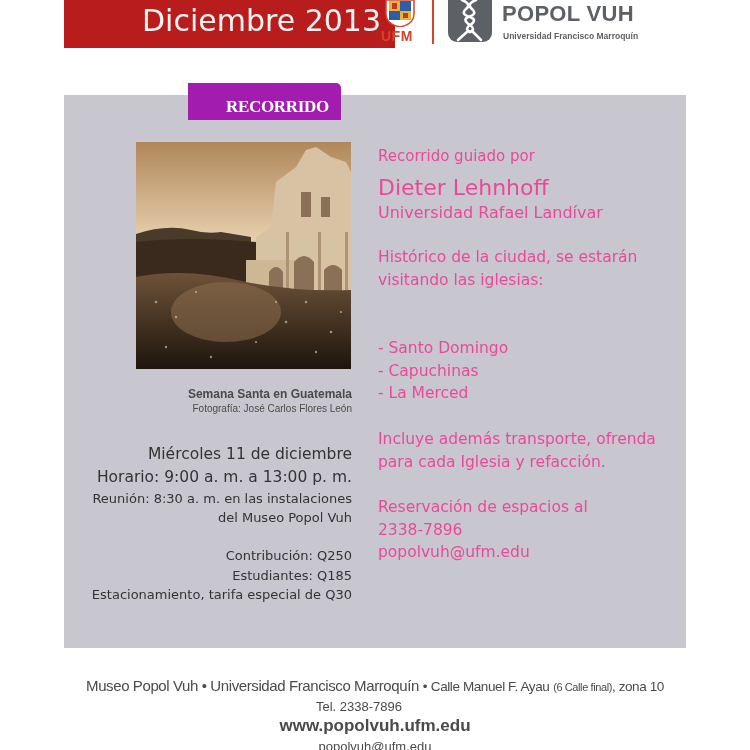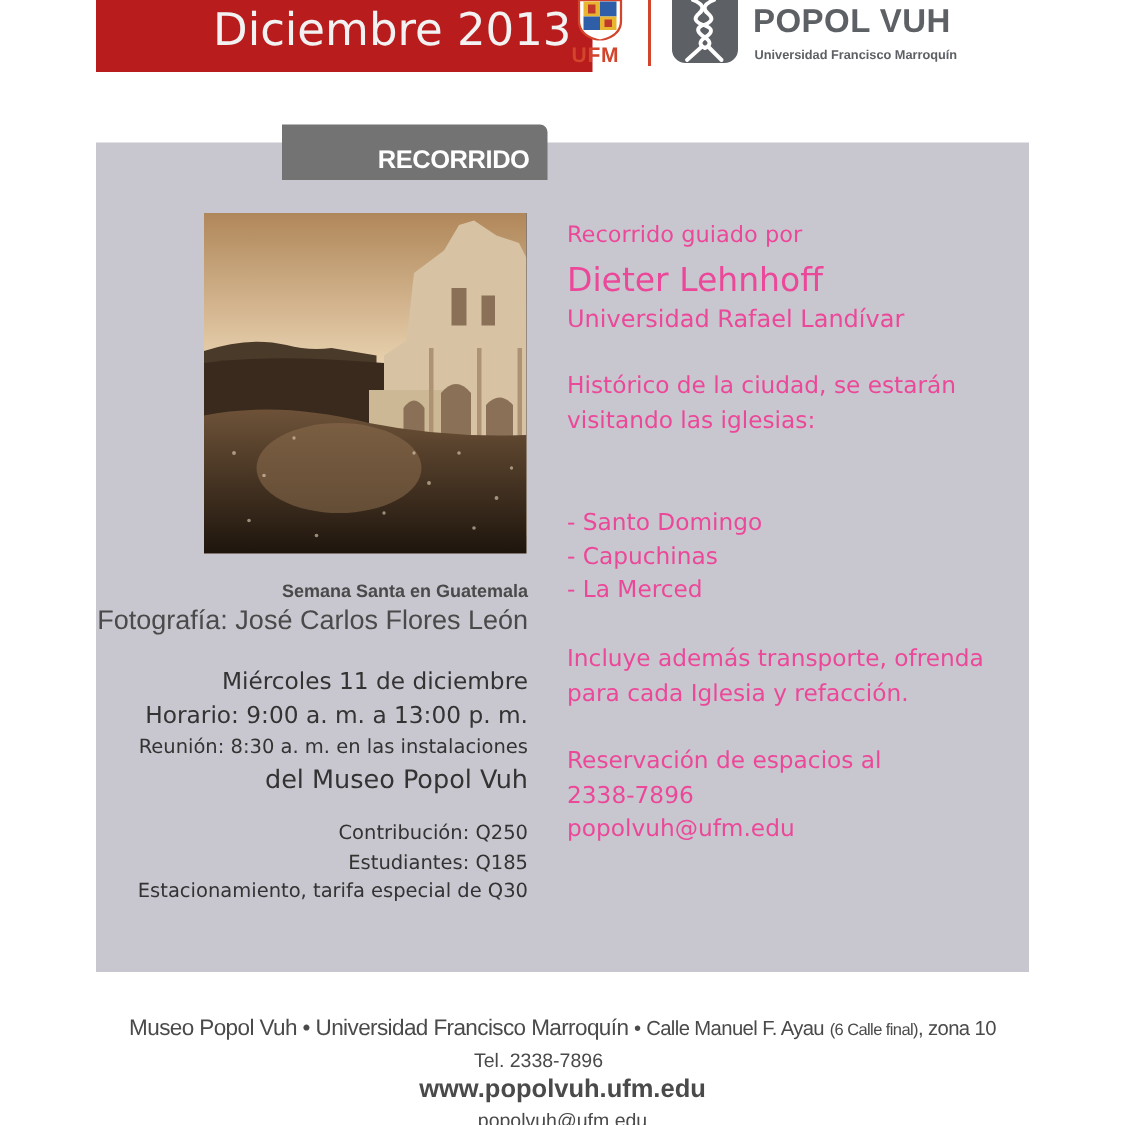--- a/index.html
+++ b/index.html
@@ -35,49 +35,49 @@
   .pv-sub {
     position: absolute; left: 503px; top: 31px; font-size: 8.5px; font-weight: bold;
     color: #5d6064;
   }
 
   .panel {
     position: absolute; left: 64px; top: 95px; width: 622px; height: 553px;
     background: #c8c7cf;
   }
   .tab {
-    position: absolute; left: 188px; top: 83px; width: 177px; height: 37px;
-    background: #737373; border-radius: 0 5px 0 0;
+    position: absolute; left: 188px; top: 83px; width: 153px; height: 37px;
+    background: #a21caf; border-radius: 0 5px 0 0; font-family: Liberation Serif, serif;
   }
   .tab span {
     position: absolute; right: 12px; top: 14px; font-size: 17px; font-weight: bold;
     color: #ffffff; letter-spacing: -0.3px;
   }
 
   .photo {
     position: absolute; left: 136px; top: 142px; width: 215px; height: 227px;
     overflow: hidden; background: #3a2a1c;
   }
 
   .caption-title {
     position: absolute; right: 398px; top: 387px; font-size: 12px; font-weight: bold;
     color: #4a4a4a; text-align: right;
   }
   .caption-credit {
-    position: absolute; right: 398px; top: 403px; font-size: 18px; color: #4a4a4a; text-align: right;
+    position: absolute; right: 398px; top: 403px; font-size: 10px; color: #4a4a4a; text-align: right;
   }
 
   .left-block {
     position: absolute; right: 398px; text-align: right; color: #333;
     font-family: "DejaVu Sans", sans-serif; white-space: nowrap;
   }
   .l-date { top: 445px; font-size: 15.5px; }
   .l-time { top: 468px; font-size: 15.5px; }
   .l-meet1 { top: 491px; font-size: 13px; }
-  .l-meet2 { top: 510px; font-size: 17px; }
+  .l-meet2 { top: 510px; font-size: 13px; }
   .l-contrib { top: 548px; font-size: 13px; }
   .l-stud { top: 568px; font-size: 13px; }
   .l-park { top: 587px; font-size: 13px; }
 
   .right-block { position: absolute; left: 378px; font-family: "DejaVu Sans", sans-serif; color: #ec4899; white-space: nowrap; }
   .r-intro { top: 147px; font-size: 15px; }
   .r-name { top: 175px; font-size: 22px; }
   .r-univ { top: 203px; font-size: 16px; }
   .r-desc { top: 246px; font-size: 15.5px; line-height: 22.5px; }
   .r-list { top: 337px; font-size: 15.5px; line-height: 22.5px; }

